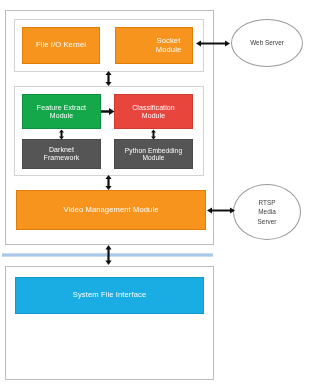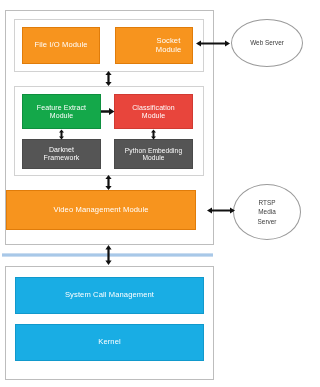--- a/index.html
+++ b/index.html
@@ -86,21 +86,21 @@
 </head>
 <body>
 
 <div id="canvas">
 
   <div class="abs outer-frame" style="left:5px; top:10px; width:209px; height:235px;"></div>
 
   <div class="abs inner-frame" style="left:14px; top:19px; width:190px; height:53px;"></div>
 
   <div class="abs mod mod-orange fs8" style="left:22px; top:27px; width:78px; height:37px;">
-    <span>File I/O Module</span>
+    <span>File I/O Kernel</span>
   </div>
 
   <div class="abs mod mod-orange fs8" style="left:115px; top:27px; width:78px; height:37px;padding-left:29px;">
     <span>Socket Module</span>
   </div>
 
   <div class="abs inner-frame" style="left:14px; top:86px; width:190px; height:90px;"></div>
 
   <div class="abs mod mod-green fs75" style="left:22px; top:94px; width:79px; height:35px;">
     <span>
@@ -123,35 +123,32 @@
     </span>
   </div>
 
   <div class="abs mod mod-gray fs7" style="left:114px; top:139px; width:79px; height:30px;">
     <span>
       <span style="display: block;">Python Embedding</span>
       <span style="display: block;">Module</span>
     </span>
   </div>
 
-  <div class="abs mod mod-orange fs8" style="left:6px; top:190px; width:190px; height:40px;">
+  <div class="abs mod mod-orange fs8" style="left:16px; top:190px; width:190px; height:40px;">
     <span>Video Management Module</span>
   </div>
 
   <div class="abs divider-bar" style="left:2px; top:253px; width:211px; height:4px;"></div>
 
   <div class="abs outer-frame" style="left:5px; top:266px; width:209px; height:114px;"></div>
 
   <div class="abs mod mod-blue fs8" style="left:15px; top:277px; width:189px; height:37px;">
-    <span>System Call Management</span>
-  </div>
-
-  <div class="abs mod mod-blue fs8" style="left:15px; top:324px; width:189px; height:37px;">
-    <span>Kernel</span>
-  </div>
+    <span>System File Interface</span>
+  </div>
+
 
   <div class="abs ellipse" style="left:231px; top:19px; width:72px; height:48px;">
     <span>
       <span style="display: block;">Web Server</span>
     </span>
   </div>
 
   <div class="abs ellipse" style="left:233px; top:184px; width:68px; height:56px;">
     <span>
       <span style="display: block;">RTSP</span>

